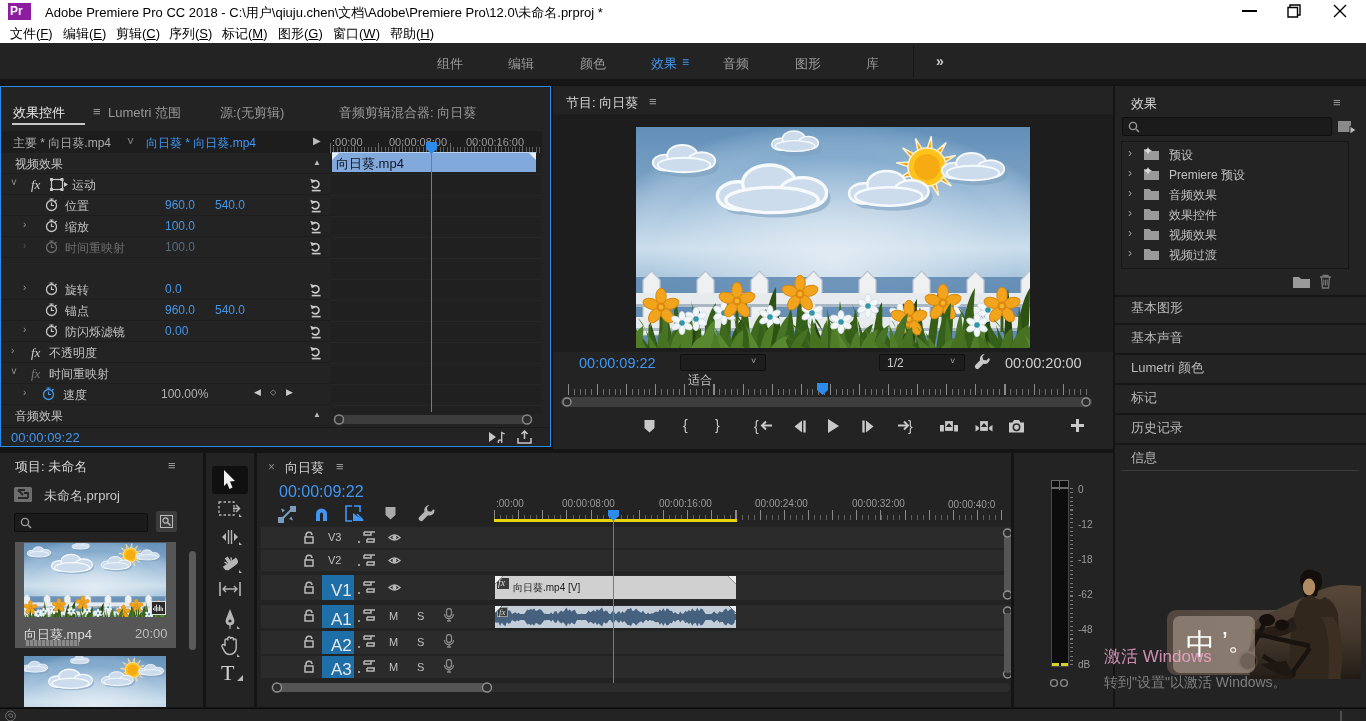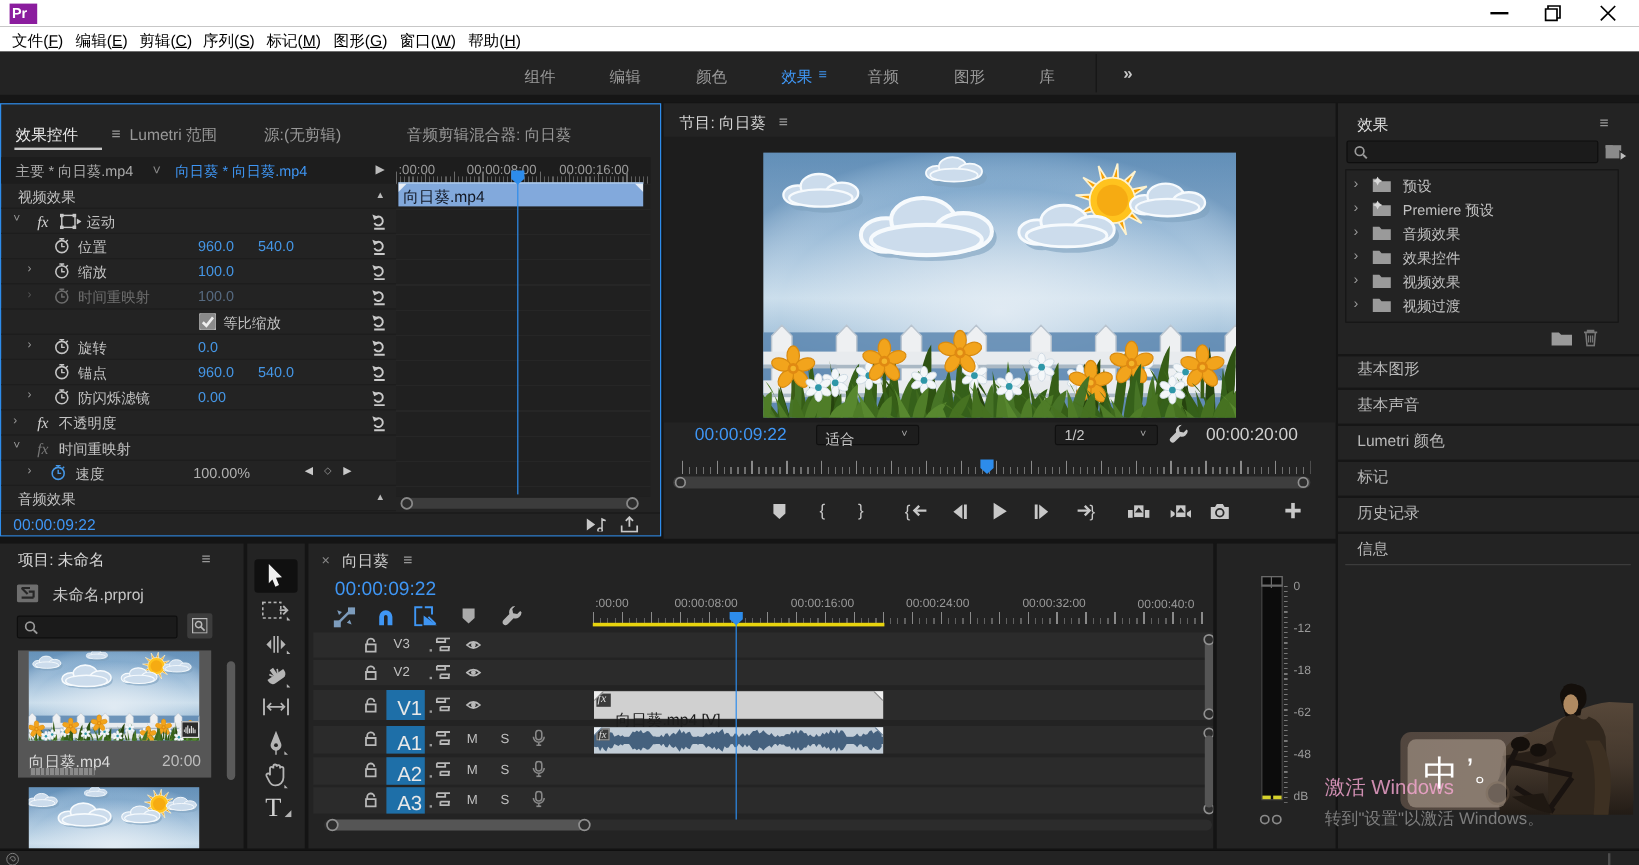--- a/index.html
+++ b/index.html
@@ -23,20 +23,21 @@
 .tbox{position:absolute;left:65px;width:32px;background:#1e6fa8}
 .tbox span{position:absolute;left:9px;font-size:17px;color:#e8e8e8}
 .mlab{position:absolute;font-size:10px;color:#9a9a9a}
 </style>
 </head>
 <body>
 
 <div class="abs" style="left:0;top:0;width:1366px;height:22px;background:#fff">
   <div class="abs" style="left:8px;top:3px;width:23px;height:17px;background:#8b1d9e"></div>
   <div class="abs" style="left:10px;top:4px;font-size:12px;color:#fff;font-weight:bold">Pr</div>
+  <div class="abs" style="left:45px;top:4px;font-size:13px;color:#000;white-space:nowrap">Adobe Premiere Pro CC 2018 - C:\用户\qiuju.chen\文档\Adobe\Premiere Pro\12.0\未命名.prproj *</div>
   <div class="abs" style="left:1242px;top:10px;width:15px;height:1.5px;background:#000"></div>
   <svg class="abs" style="left:1286px;top:3px" width="16" height="16" viewBox="0 0 16 16">
       <path d="M4 4.5 L4 2 L14 2 L14 12 L11.5 12 M2 4.5 L11.5 4.5 L11.5 14 L2 14 Z" fill="none" stroke="#000" stroke-width="1.4"></path>
     </svg>
   <svg class="abs" style="left:1332px;top:3px" width="16" height="16" viewBox="0 0 16 16">
       <path d="M2 2 L14 14 M14 2 L2 14" stroke="#000" stroke-width="1.4"></path>
     </svg>
 </div>
 
 <div class="abs" style="left:0;top:22px;width:1366px;height:21px;background:#fff;font-size:13px;color:#000">
@@ -150,30 +151,20 @@
           <use href="#rsticon"></use>
         </svg>
       </div>
     <div class="erow" style="top:150px;color:#6e6e6e">
         <span class="abs" style="left:22px;color:#555;font-size:10px">›</span>
         <svg class="swatch" style="left:44px;opacity:.45">
           <use href="#stopw"></use>
         </svg>
         <span class="abs" style="left:64px">时间重映射</span>
         <span class="abs" style="left:164px;color:#566a80">100.0</span>
-        <svg class="rst" style="left:309px">
-          <use href="#rsticon"></use>
-        </svg>
-      </div>
-    <div class="erow" style="top:171px">
-        <svg class="abs" style="left:165px;top:3px" width="14" height="14" viewBox="0 0 14 14">
-          <rect x="0" y="0" width="14" height="14" rx="2" fill="#8a8a8a" stroke="#b5b5b5" stroke-width="1"></rect>
-          <path d="M3 7.5 l3 3 l5.5 -7" fill="none" stroke="#ededed" stroke-width="2.2"></path>
-        </svg>
-        <span class="abs" style="left:185px">等比缩放</span>
         <svg class="rst" style="left:309px">
           <use href="#rsticon"></use>
         </svg>
       </div>
     <div class="erow" style="top:192px">
         <span class="abs" style="left:22px;color:#999;font-size:10px">›</span>
         <svg class="swatch" style="left:44px">
           <use href="#stopw"></use>
         </svg>
         <span class="abs" style="left:64px">旋转</span>
@@ -502,21 +493,21 @@
         <path d="M384 223 Q388 201 400 193 Q398 211 393 223 Z" fill="#467221"></path>
         <path d="M394 223 Q391 207 380 201 Q395 214 405 223 Z" fill="#58882f"></path>
       </g>
       <use href="#fw" x="46" y="196"></use>
       <use href="#fw" x="205" y="195"></use>
       <use href="#fw" x="341" y="198"></use>
     </svg>
 
   <span class="abs" style="left:26px;top:269px;font-size:14.5px;color:#3f96f4">00:00:09:22</span>
   <div class="abs" style="left:127px;top:268px;width:86px;height:17px;background:#1d1d1d;border:1px solid #101010;border-radius:2px;color:#c8c8c8;font-size:12px">
-      <span class="abs" style="left:7px;top:3px">适合</span>
+      <span class="abs" style="left:7px;top:17px">适合</span>
       <span class="abs" style="left:70px;top:1px;font-size:9px;color:#aaa">˅</span>
     </div>
   <div class="abs" style="left:326px;top:268px;width:86px;height:17px;background:#1d1d1d;border:1px solid #101010;border-radius:2px;color:#c8c8c8;font-size:12px">
       <span class="abs" style="left:7px;top:1px">1/2</span>
       <span class="abs" style="left:70px;top:1px;font-size:9px;color:#aaa">˅</span>
     </div>
   <svg class="abs" style="left:420px;top:267px" width="18" height="18" viewBox="0 0 18 18">
       <path d="M16.8 6 a4.9 4.9 0 0 1 -6.3 4.7 L6 15.2 a2.4 2.4 0 1 1 -3.4 -3.4 L7.1 7.3 A4.9 4.9 0 0 1 11.8 1 l-2.4 2.4 l0.7 3.3 l3.3 0.7 l2.4 -2.4 Z" fill="#c8c8c8"></path>
     </svg>
   <span class="abs" style="left:452px;top:269px;font-size:14.5px;color:#cfcfcf">00:00:20:00</span>
@@ -1350,21 +1341,21 @@
       <div class="abs" style="left:101px;top:139px;width:2px;height:2px;background:#9a9a9a"></div>
       <div class="abs" style="left:101px;top:167px;width:2px;height:2px;background:#9a9a9a"></div>
       <div class="abs" style="left:101px;top:193px;width:2px;height:2px;background:#9a9a9a"></div>
       <div class="abs" style="left:101px;top:218px;width:2px;height:2px;background:#9a9a9a"></div>
     </div>
 
   <div class="abs" style="left:238px;top:123px;width:241px;height:23px;background:#d0d0d0">
     <div class="abs" style="left:2px;top:2px;width:12px;height:11px;background:#3b3b3b">
         <i style="font-family:'Liberation Serif',serif;font-style:italic;font-size:10px;color:#ddd;position:absolute;left:1px;top:-1px">fx</i>
       </div>
-    <span class="abs" style="left:18px;top:15px;font-size:13px;color:#1c1c1c">向日葵.mp4 [V]</span>
+    <span class="abs" style="left:18px;top:5px;font-size:10px;color:#1c1c1c">向日葵.mp4 [V]</span>
     <svg class="abs" style="left:0;top:0" width="8" height="8">
         <path d="M0 0 L8 0 L0 8 Z" fill="#efefef"></path>
         <path d="M0 8 L8 0" stroke="#8a8a8a"></path>
       </svg>
     <svg class="abs" style="right:0;top:0" width="8" height="8">
         <path d="M8 0 L0 0 L8 8 Z" fill="#efefef"></path>
         <path d="M0 0 L8 8" stroke="#8a8a8a"></path>
       </svg>
   </div>
   <div class="abs" style="left:238px;top:153px;width:241px;height:22px;background:#c3ced8">

